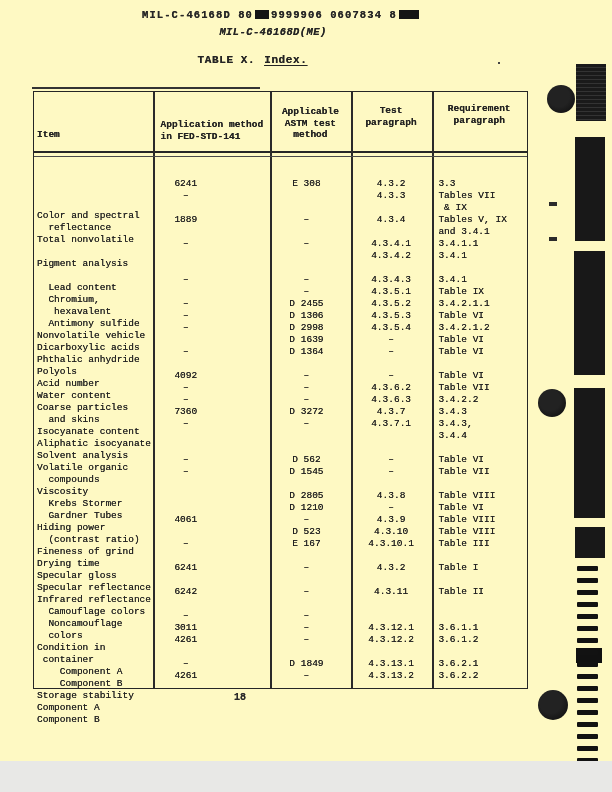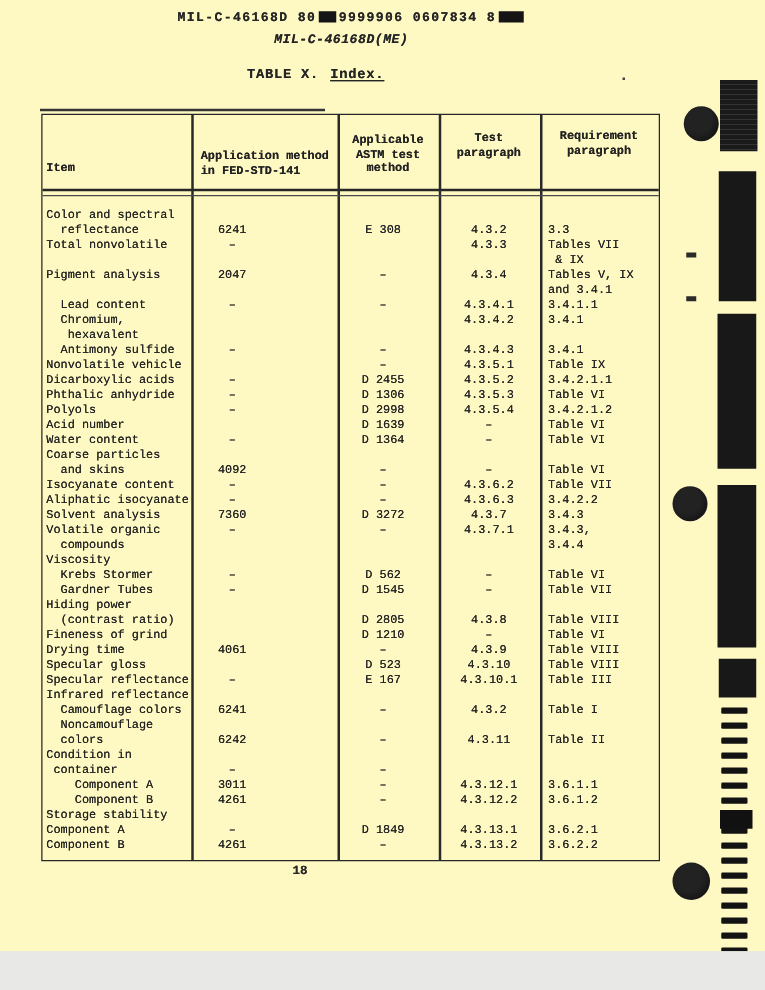--- a/index.html
+++ b/index.html
@@ -46,21 +46,21 @@
   .hcell { display:flex; flex-direction:column; }
   .h-item { width:120px; justify-content:flex-end; padding:0 0 11px 3px; }
   .h-app  { width:117px; justify-content:flex-end; padding:0 0 9px 7px; }
   .h-astm { width:81px;  justify-content:center; text-align:center; padding-top:4px; }
   .h-test { width:81px;  justify-content:flex-start; text-align:center; padding-top:13px; }
   .h-req  { width:96px;  justify-content:flex-start; text-align:center; padding-top:11px; }
 
   .tbody { padding-top:13px; }
   .trow { display:flex; height:12px; line-height:12px; font-size:9.5px; white-space:pre; }
   .cell { overflow:visible; }
-  .ci { width:120px; padding-left:3px; }
+  .ci { width:120px; padding-left:3px;margin-top:44px; }
   .ca { width:117px; text-align:center; padding-right:52px; }
   .cm { width:81px;  text-align:center; padding-right:8px; }
   .ct { width:81px;  text-align:center; }
   .cr { width:96px;  padding-left:7px; }
 
   .page-number { position:absolute; left:234px; top:692px; font-size:10px; font-weight:bold; color:#2a2a2a; }
 
   
   .edge-bar { position:absolute; background:#181818; }
   .b1 { left:576px; top:64px;  width:30px; height:57px;
@@ -124,21 +124,21 @@
         <span>Requirement</span>
         <span>paragraph</span>
       </div>
     </div>
 
     <div class="tbody ink">
         <div class="trow"><div class="cell ci">Color and spectral</div><div class="cell ca"></div><div class="cell cm"></div><div class="cell ct"></div><div class="cell cr"></div></div>
         <div class="trow"><div class="cell ci">  reflectance</div><div class="cell ca">6241</div><div class="cell cm">E 308</div><div class="cell ct">4.3.2</div><div class="cell cr">3.3</div></div>
         <div class="trow"><div class="cell ci">Total nonvolatile</div><div class="cell ca">–</div><div class="cell cm"></div><div class="cell ct">4.3.3</div><div class="cell cr">Tables VII</div></div>
         <div class="trow"><div class="cell ci"></div><div class="cell ca"></div><div class="cell cm"></div><div class="cell ct"></div><div class="cell cr"> &amp; IX</div></div>
-        <div class="trow"><div class="cell ci">Pigment analysis</div><div class="cell ca">2047</div><div class="cell cm">–</div><div class="cell ct">4.3.4</div><div class="cell cr">Tables V, IX</div></div>
+        <div class="trow"><div class="cell ci">Pigment analysis</div><div class="cell ca">1889</div><div class="cell cm">–</div><div class="cell ct">4.3.4</div><div class="cell cr">Tables V, IX</div></div>
         <div class="trow"><div class="cell ci"></div><div class="cell ca"></div><div class="cell cm"></div><div class="cell ct"></div><div class="cell cr">and 3.4.1</div></div>
         <div class="trow"><div class="cell ci">  Lead content</div><div class="cell ca">–</div><div class="cell cm">–</div><div class="cell ct">4.3.4.1</div><div class="cell cr">3.4.1.1</div></div>
         <div class="trow"><div class="cell ci">  Chromium,</div><div class="cell ca"></div><div class="cell cm"></div><div class="cell ct">4.3.4.2</div><div class="cell cr">3.4.1</div></div>
         <div class="trow"><div class="cell ci">   hexavalent</div><div class="cell ca"></div><div class="cell cm"></div><div class="cell ct"></div><div class="cell cr"></div></div>
         <div class="trow"><div class="cell ci">  Antimony sulfide</div><div class="cell ca">–</div><div class="cell cm">–</div><div class="cell ct">4.3.4.3</div><div class="cell cr">3.4.1</div></div>
         <div class="trow"><div class="cell ci">Nonvolatile vehicle</div><div class="cell ca"></div><div class="cell cm">–</div><div class="cell ct">4.3.5.1</div><div class="cell cr">Table IX</div></div>
         <div class="trow"><div class="cell ci">Dicarboxylic acids</div><div class="cell ca">–</div><div class="cell cm">D 2455</div><div class="cell ct">4.3.5.2</div><div class="cell cr">3.4.2.1.1</div></div>
         <div class="trow"><div class="cell ci">Phthalic anhydride</div><div class="cell ca">–</div><div class="cell cm">D 1306</div><div class="cell ct">4.3.5.3</div><div class="cell cr">Table VI</div></div>
         <div class="trow"><div class="cell ci">Polyols</div><div class="cell ca">–</div><div class="cell cm">D 2998</div><div class="cell ct">4.3.5.4</div><div class="cell cr">3.4.2.1.2</div></div>
         <div class="trow"><div class="cell ci">Acid number</div><div class="cell ca"></div><div class="cell cm">D 1639</div><div class="cell ct">–</div><div class="cell cr">Table VI</div></div>

